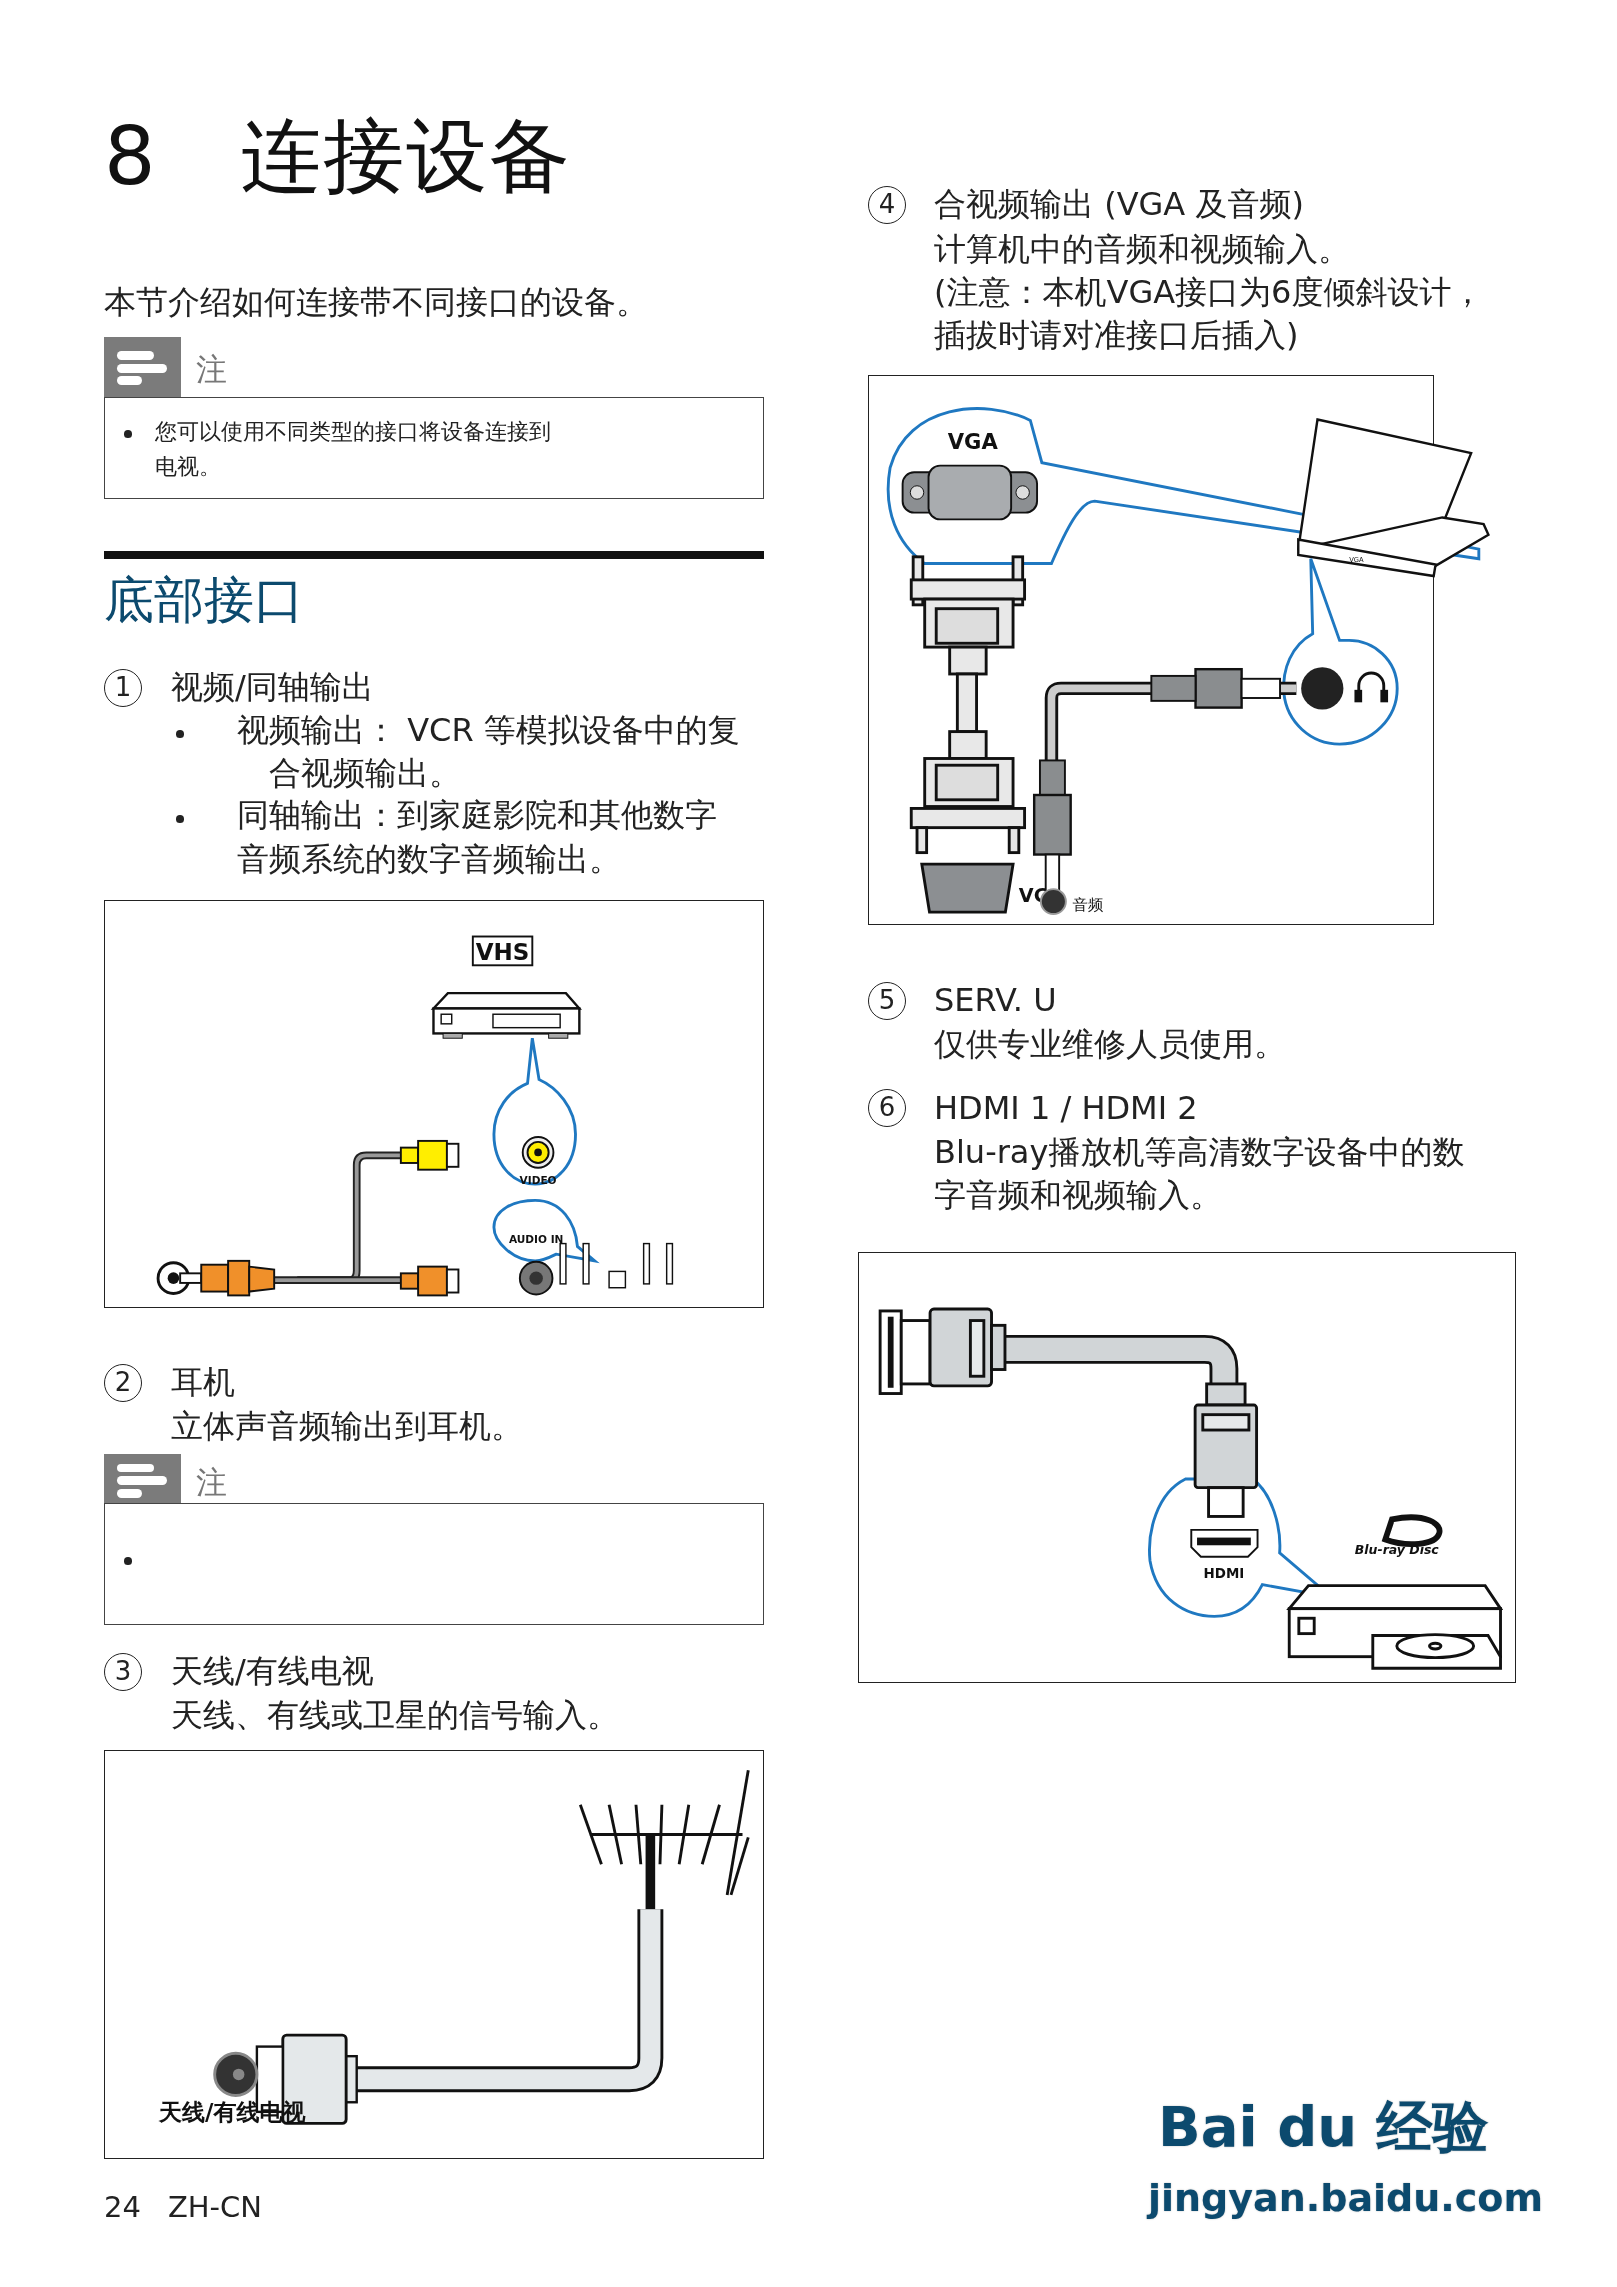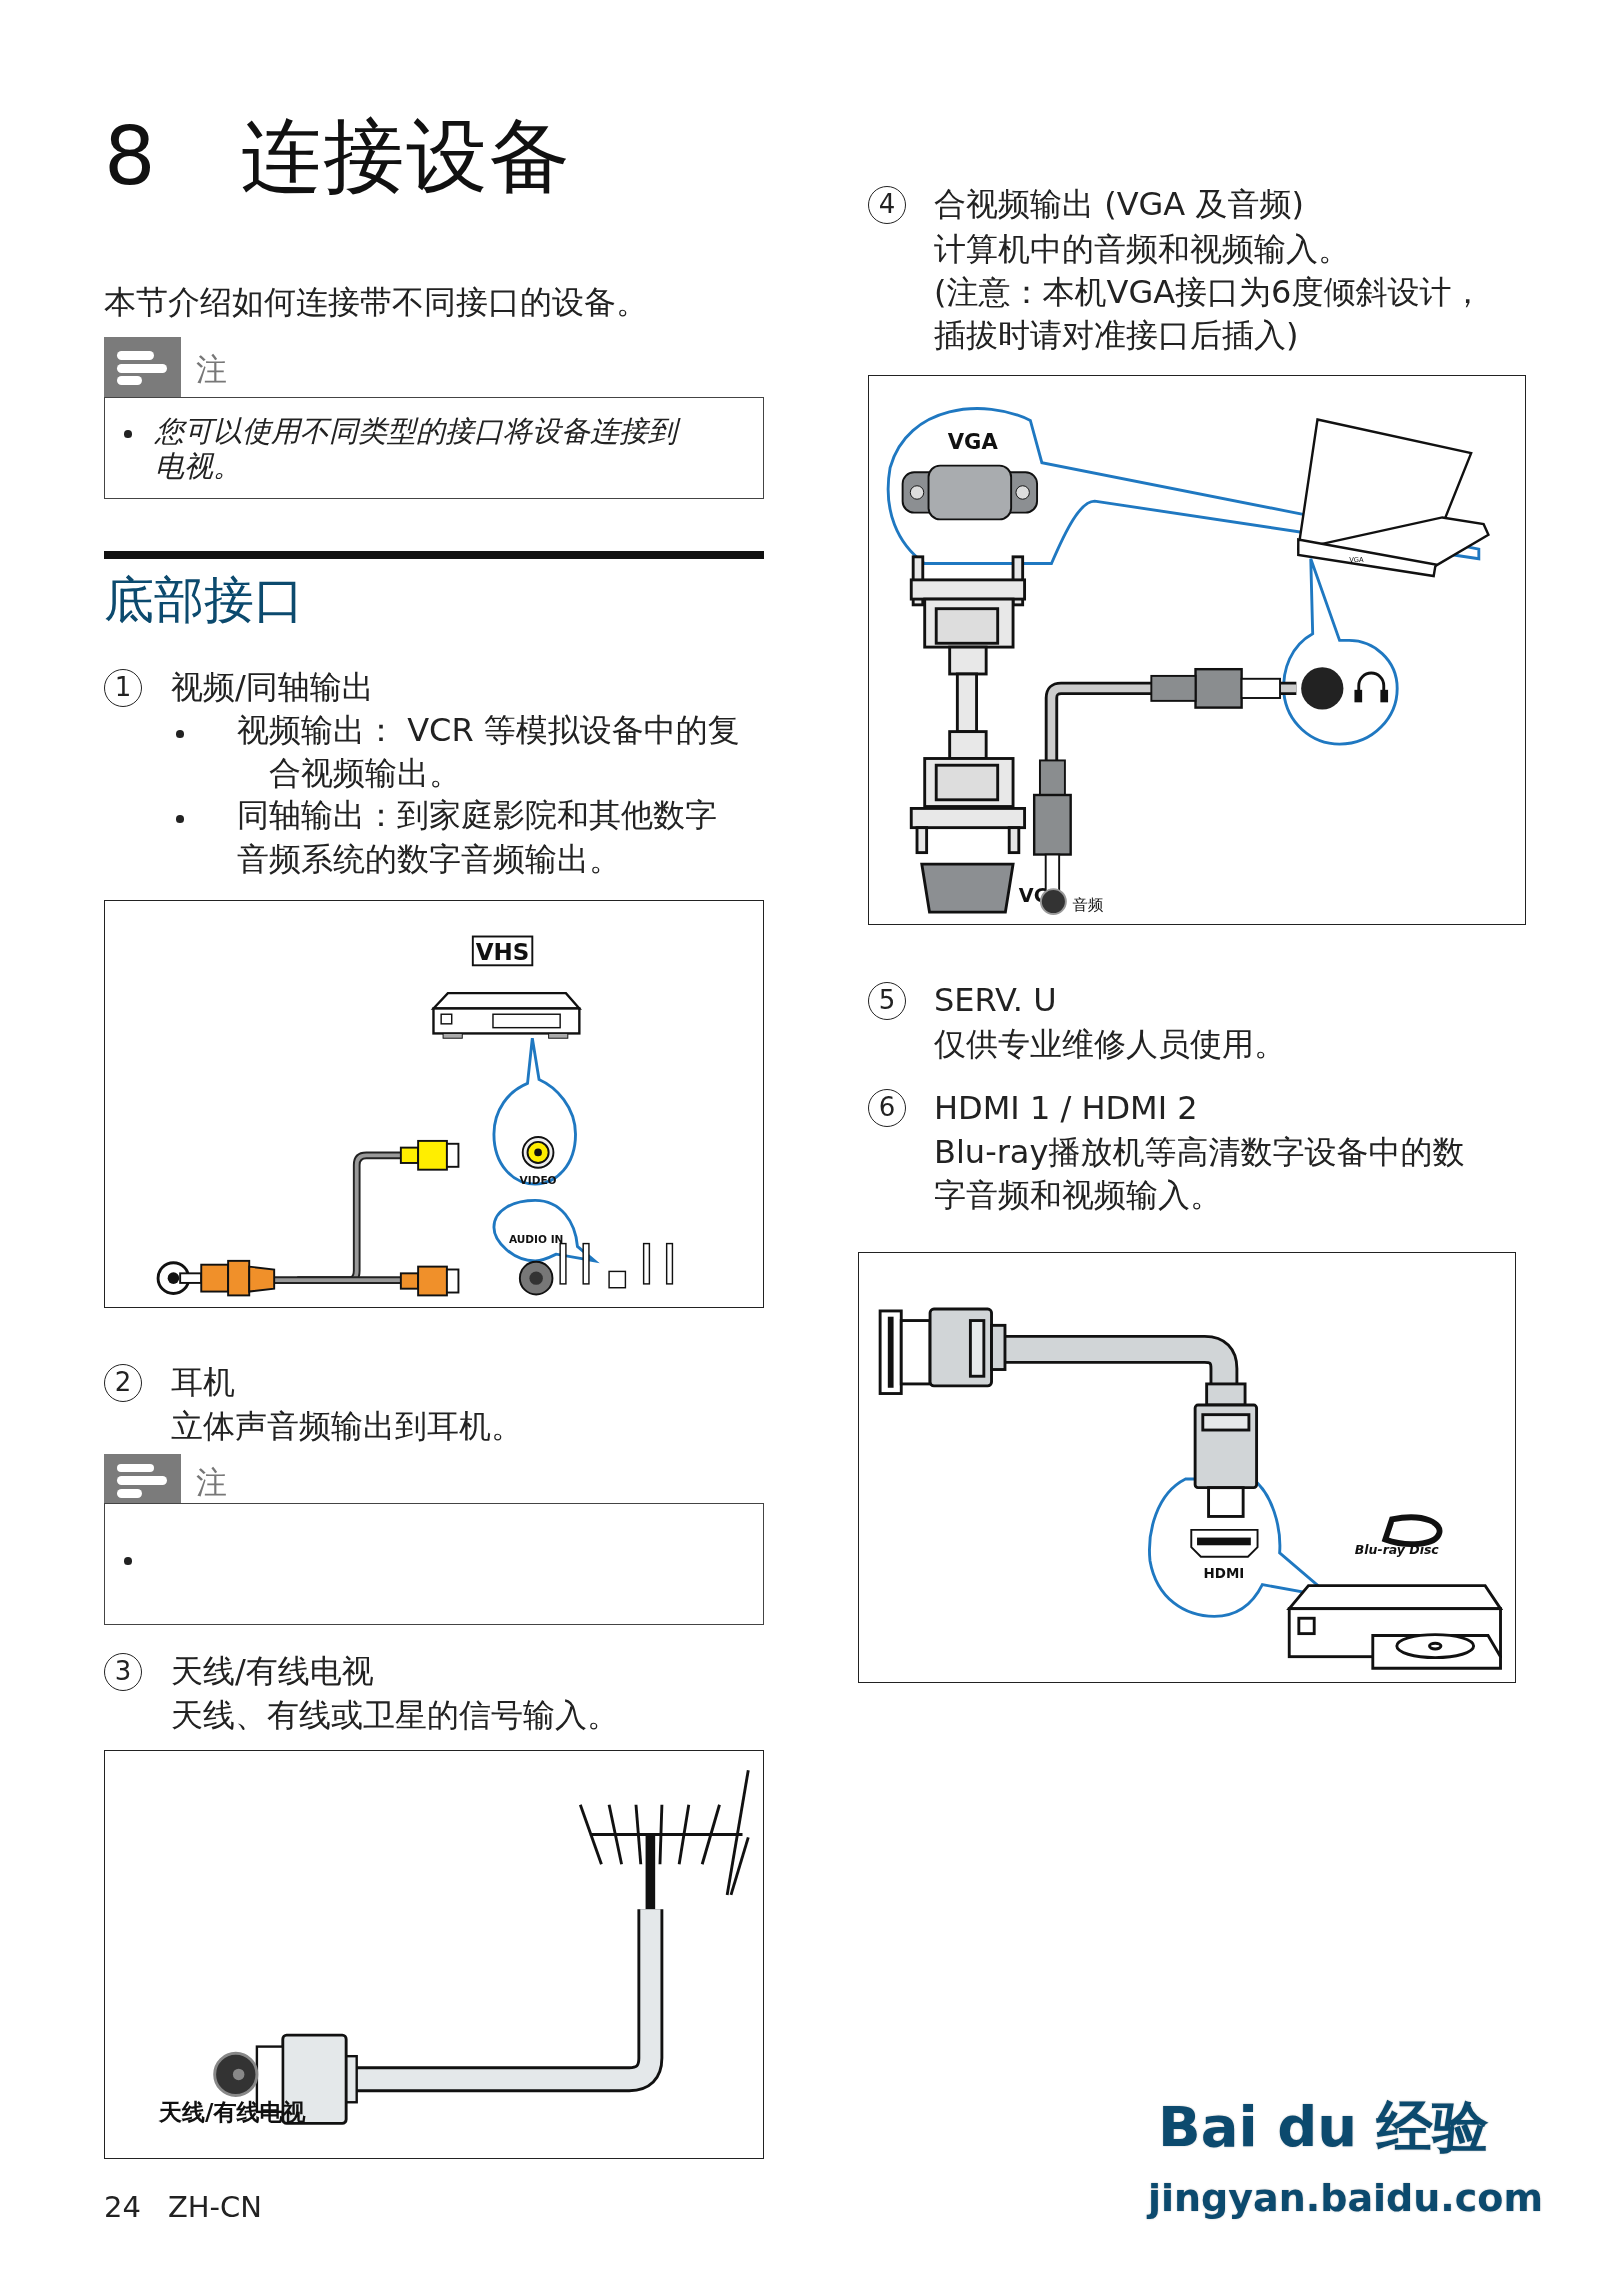--- a/index.html
+++ b/index.html
@@ -4,21 +4,21 @@
 <style>
   html,body{margin:0;padding:0;background:#fff;}
   body{width:1618px;height:2287px;position:relative;overflow:hidden;font-family:"DejaVu Sans","Liberation Sans",sans-serif;color:#1a1a1a;}
   .abs{position:absolute;}
   .title{left:104px;top:108px;font-size:81px;line-height:96px;white-space:pre;color:#111;letter-spacing:1.9px;}
   .body{font-size:32px;line-height:43px;color:#222;white-space:nowrap;}
   .note-head{width:77px;height:60px;background:#7b7b7b;}
   .note-head i{position:absolute;left:13.4px;height:8.6px;background:#fff;border-radius:4.8px;}
   .note-label{font-size:31px;color:#777;}
   .note-box{border:1.9px solid #444;box-sizing:border-box;background:#fff;}
-  .note-text{font-size:29px;line-height:35px;color:#222;font-style:italic;}
+  .note-text{font-size:22px;line-height:35px;color:#222;}
   .rule{background:#111;}
   .h2{font-size:50px;line-height:58px;color:#0c4a6e;}
   .num{width:38px;height:38px;border:1.9px solid #222;border-radius:50%;box-sizing:border-box;font-size:26px;line-height:35px;text-align:center;color:#222;}
   .frame{border:1.9px solid #222;box-sizing:border-box;background:#fff;}
   .bullet{width:7.7px;height:7.7px;border-radius:50%;background:#222;}
   svg text{font-family:"DejaVu Sans","Liberation Sans",sans-serif;}
   .footer{font-size:29px;color:#222;}
   .wm{color:#0c4a6e;font-weight:bold;text-shadow:0 0 1.9px #bbb;}
 </style>
 </head>
@@ -167,21 +167,21 @@
 </div>
 
 <div class="abs footer" style="left:104px;top:2190px;"><span>24</span><span style="margin-left:27px;">ZH-CN</span></div>
 
 <div class="abs num" style="left:868px;top:186px;">4</div>
 <div class="abs body" style="left:934px;top:183px;">合视频输出 (VGA  及音频)</div>
 <div class="abs body" style="left:934px;top:228px;">计算机中的音频和视频输入。</div>
 <div class="abs body" style="left:934px;top:271px;">(注意：本机VGA接口为6度倾斜设计，</div>
 <div class="abs body" style="left:934px;top:314px;">插拔时请对准接口后插入)</div>
 
-<div class="abs frame" style="left:868px;top:375px;width:658px;height:550px;">
+<div class="abs frame" style="left:868px;top:375px;width:566px;height:550px;">
   <svg width="654" height="547" viewBox="0 0 681 569" style="position:absolute;left:0;top:0;">
 
     <path d="M168,46 C120,22 40,30 22,95 C14,140 30,175 58,195 L190,195 C205,160 220,130 235,130 L635,190 L635,180 L180,90 Z" fill="#fff" stroke="#1f78c1" stroke-width="3"></path>
     <text x="82" y="76" font-size="22" font-weight="bold" fill="#111">VGA</text>
     <g>
       <rect x="35" y="100" width="140" height="42" rx="12" fill="#8c8f92" stroke="#111" stroke-width="2"></rect>
       <circle cx="50" cy="121" r="7" fill="#ddd" stroke="#111"></circle>
       <circle cx="160" cy="121" r="7" fill="#ddd" stroke="#111"></circle>
       <rect x="62" y="93" width="86" height="56" rx="12" fill="#a9acaf" stroke="#111" stroke-width="2"></rect>
     </g>

